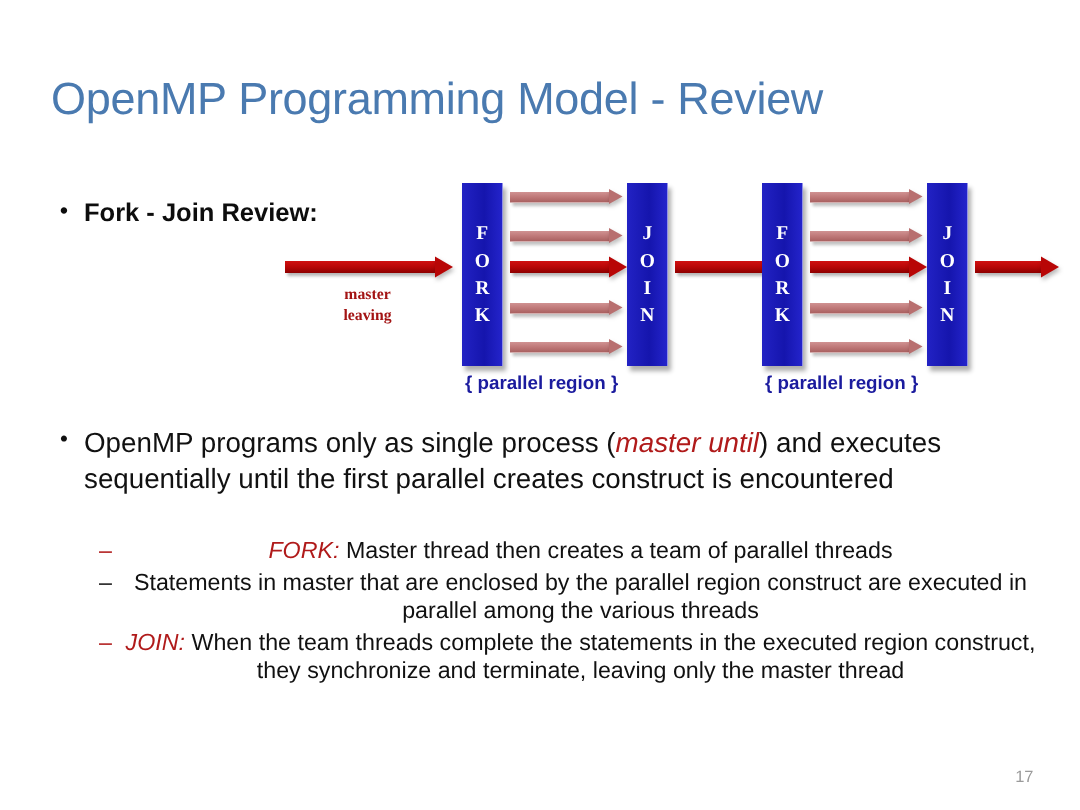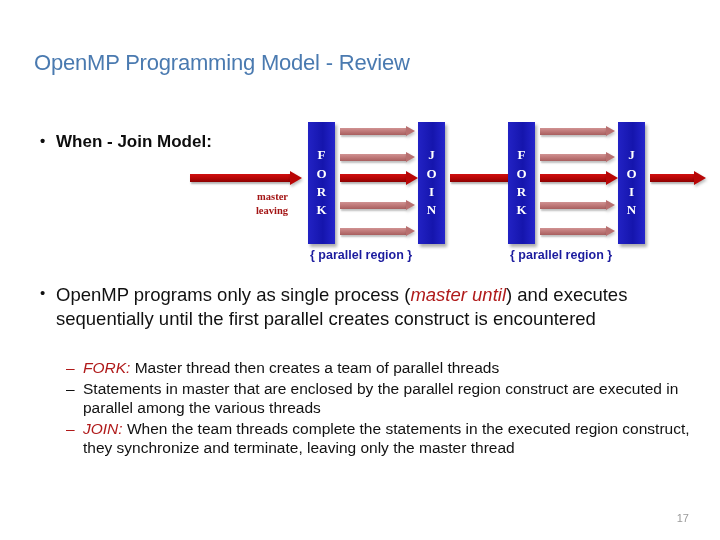--- a/index.html
+++ b/index.html
@@ -15,21 +15,21 @@
     font-family: "Liberation Sans", sans-serif;
     -webkit-font-smoothing: antialiased;
   }
 
   
   .slide-title {
     position: absolute;
     left: 34px;
     top: 50px;
     width: 660px;
-    font-size: 22px;
+    font-size: 30px;
     font-weight: 400;
     color: #4a7ab0;
     letter-spacing: -0.2px;
     white-space: nowrap;
   }
 
   
   .bullet-l1 {
     position: absolute;
     display: flex;
@@ -83,21 +83,21 @@
     color: #111111;
     line-height: 1.26;
     margin-bottom: 1px;
   }
   .dash {
     flex: 0 0 17px;
     width: 17px;
     color: #111111;
   }
   .dash.red { color: #b01a1a; }
-  .sub-text { flex: 1 1 auto; }
+  .sub-text { flex: 1 1 auto; text-align: center; }
   .kw-red {
     color: #b01a1a;
     font-style: italic;
   }
 
   
   .page-number {
     position: absolute;
     right: 31px;
     bottom: 16px;
@@ -178,21 +178,21 @@
     border-bottom: 7px solid transparent;
     border-left: 12px solid #b80606;
     filter: drop-shadow(1px 2px 1.5px rgba(0,0,0,0.28));
   }
 
   .master-label {
     position: absolute;
     left: 12px;
     top: 78px;
     width: 86px;
-    text-align: right;
+    text-align: center;
     font-family: "Liberation Serif", serif;
     font-weight: bold;
     font-size: 10.5px;
     line-height: 1.35;
     color: #a31414;
   }
   .region-label {
     position: absolute;
     top: 136px;
     font-family: "Liberation Sans", sans-serif;
@@ -202,21 +202,21 @@
     white-space: nowrap;
   }
 </style>
 </head>
 <body>
 
 <div class="slide-title">OpenMP Programming Model - Review</div>
 
 <div class="bullet-l1" id="fork-join-heading">
   <span class="bullet-dot">•</span>
-  <span class="bullet-text">When - Join Model:</span>
+  <span class="bullet-text">Fork - Join Review:</span>
 </div>
 
 <div class="diagram">
 
   <div class="m-arrow" style="left:0px; top:60px; width:112px;">
     <div class="shaft" style="width:100px;"></div>
     <div class="head" style="left:100px;"></div>
   </div>
 
   <div class="master-label">

